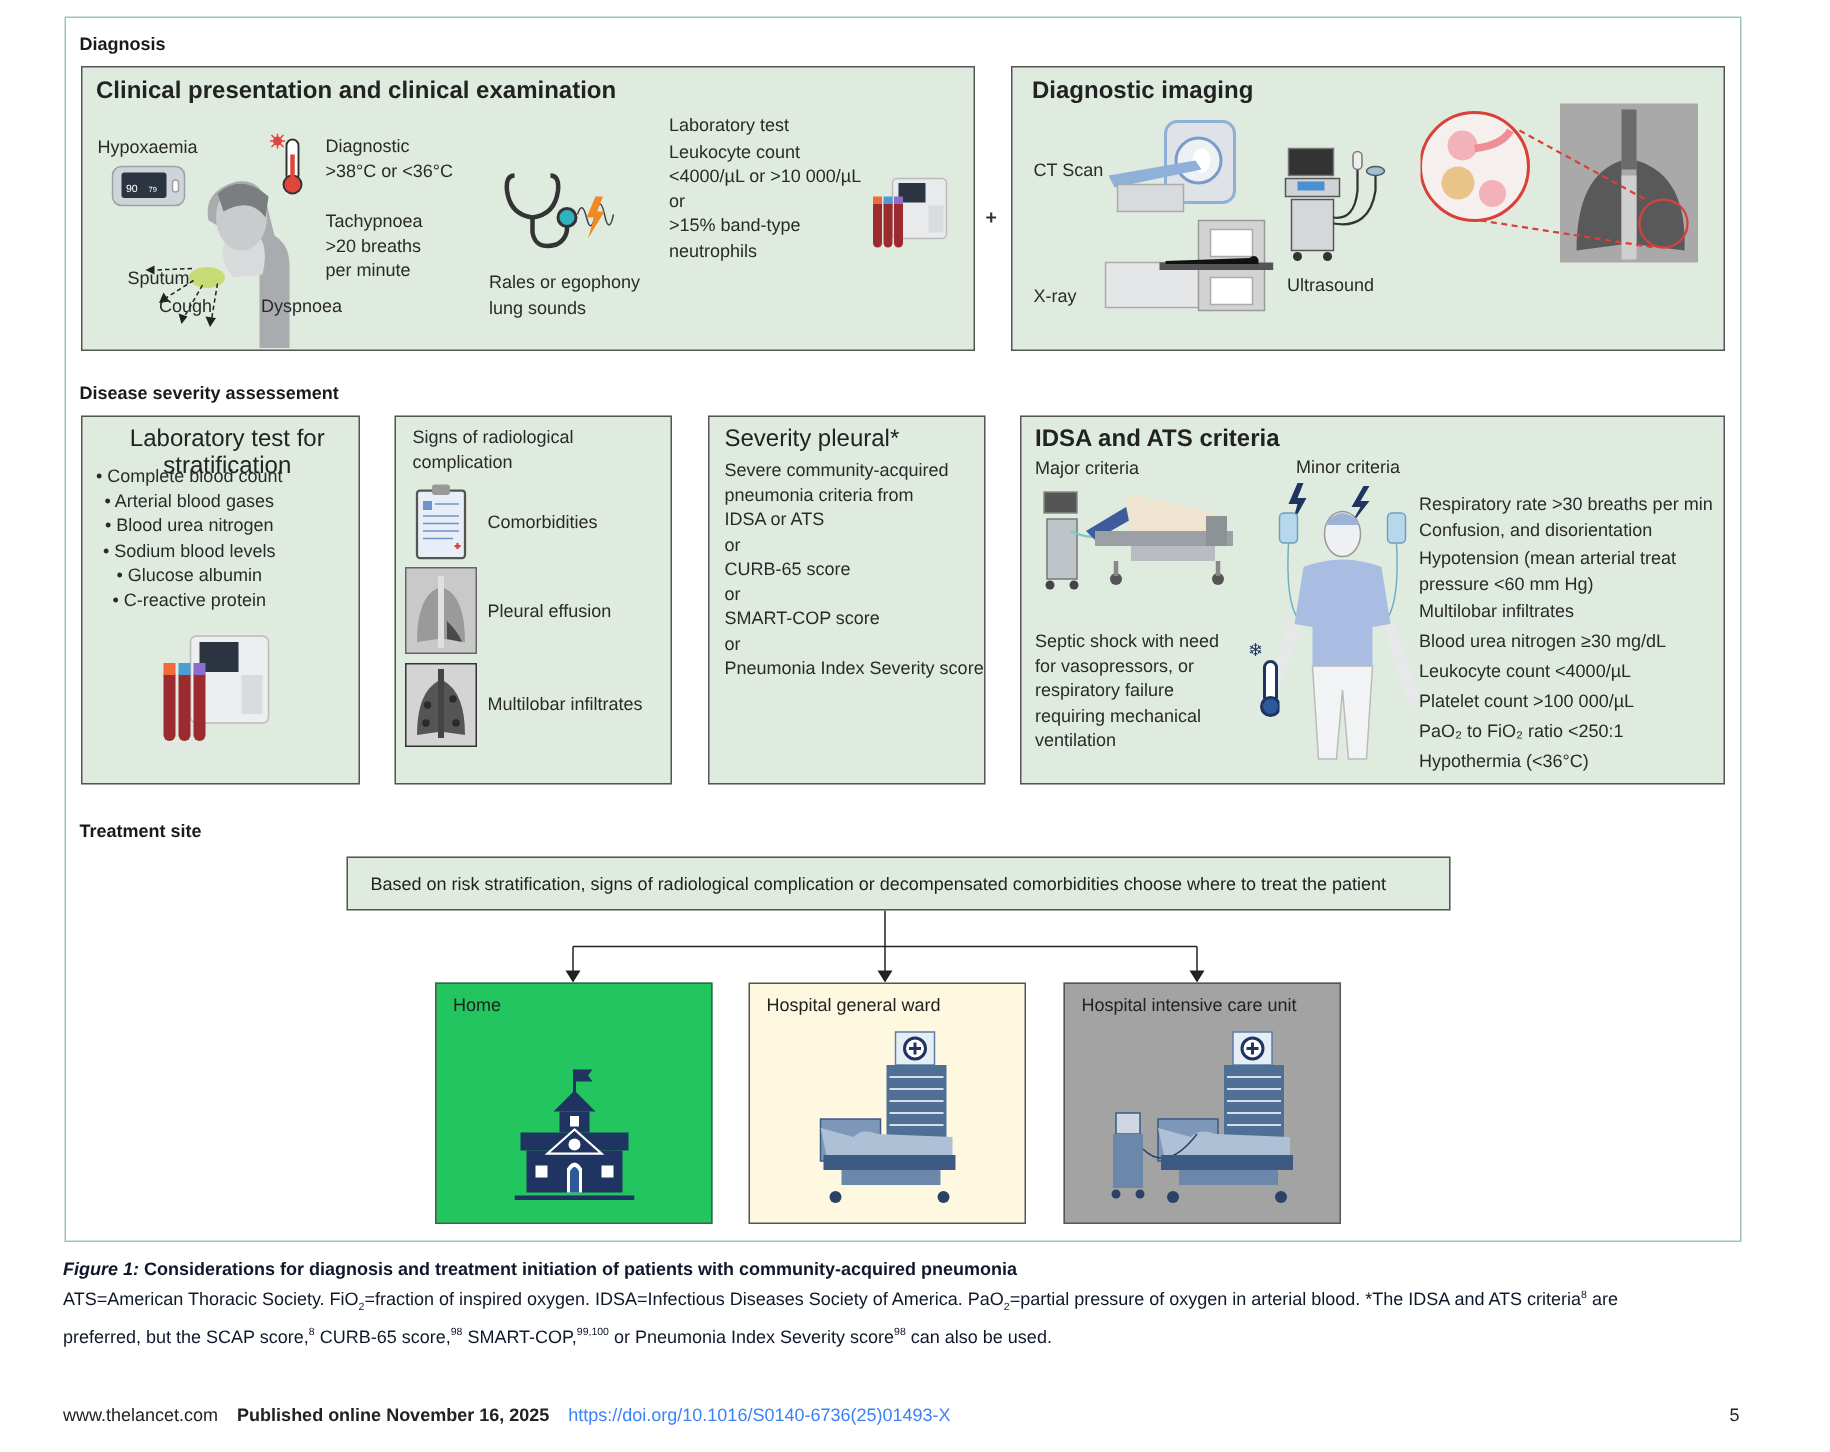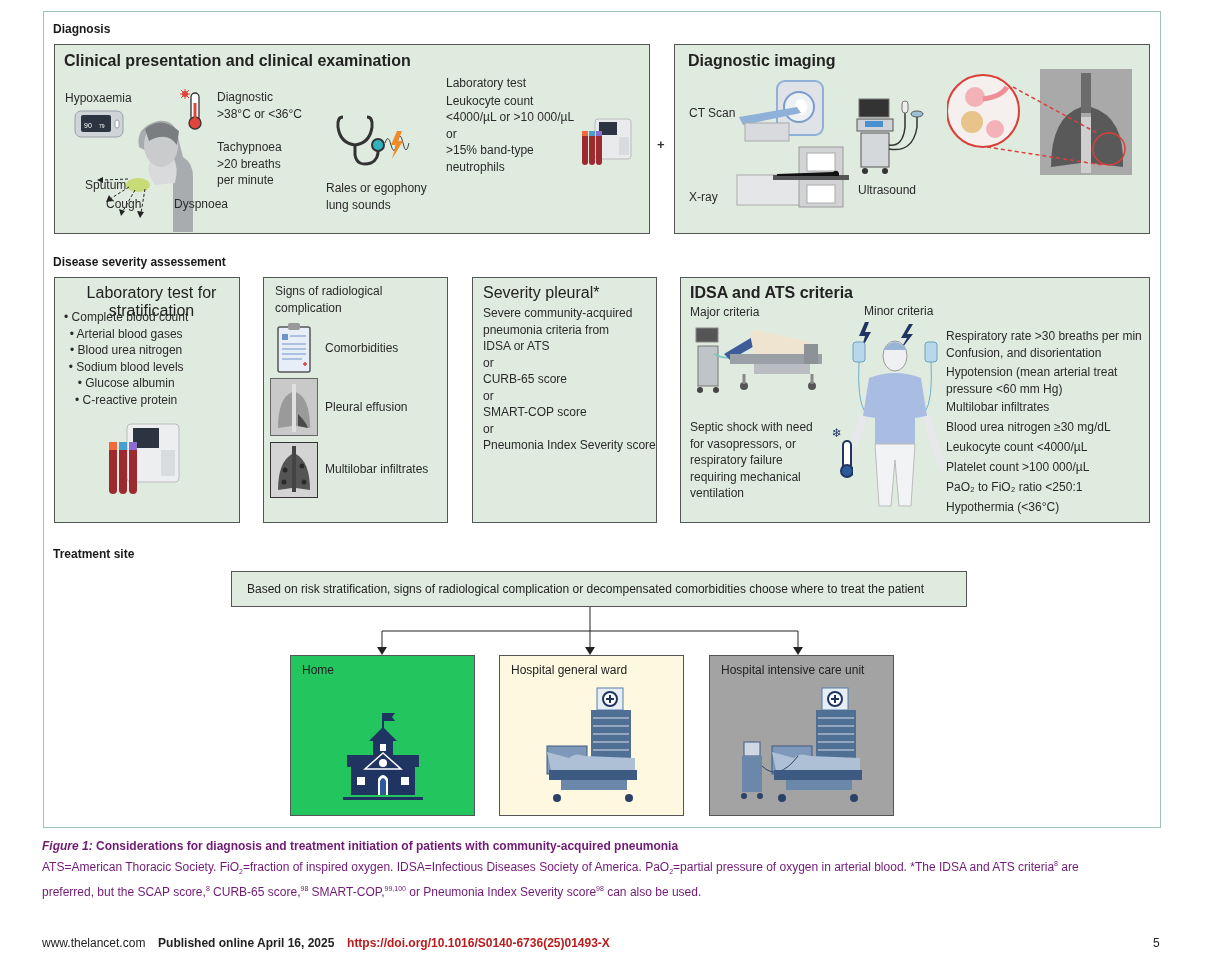--- a/index.html
+++ b/index.html
@@ -12,21 +12,21 @@
   .box-title.bold { font-weight: bold; }
   .txt { position: absolute; font-size: 12px; line-height: 16.5px; color: #2a2a2a; white-space: nowrap; }
   .plus { position: absolute; left: 657px; top: 137px; font-size: 13px; font-weight: bold; color: #333; }
   ul.bullets { list-style: none; }
   ul.bullets li::before { content: "\2022  "; }
   .lines-list div { height: 16.5px; }
   .decision { position: absolute; left: 231px; top: 571px; width: 736px; height: 36px; background: #e0ebe0; border: 1px solid #555; font-size: 12px; padding: 10px 16px 0 15px; color: #222; white-space: nowrap; }
   .site-box { position: absolute; top: 655px; width: 185px; height: 161px; border: 1px solid #555; }
   .site-box .site-label { position: absolute; left: 11px; top: 7px; font-size: 12px; color: #222; }
   .site-box svg { position: absolute; }
-  .caption { position: absolute; left: 42px; top: 838px; width: 1130px; font-size: 12px; line-height: 17px; color: #701a75; }
+  .caption { position: absolute; left: 42px; top: 838px; width: 1130px; font-size: 12px; line-height: 17px; color: #0f172a; }
   .caption .fig-title { font-weight: bold; }
   .caption .fig-label { font-style: italic; font-weight: bold; }
   sup, sub { font-size: 7px; }
   .footer { position: absolute; top: 936px; font-size: 12px; color: #222; }
   .icon { position: absolute; }
 </style>
 </head>
 <body>
 
 <div class="frame"></div>
@@ -403,17 +403,17 @@
     <span>ATS=American Thoracic Society. FiO</span><sub>2</sub><span>=fraction of inspired oxygen. IDSA=Infectious Diseases Society of America. PaO</span><sub>2</sub><span>=partial pressure of oxygen in arterial blood. *The IDSA and ATS criteria</span><sup>8</sup><span> are</span>
   </div>
   <div>
     <span>preferred, but the SCAP score,</span><sup>8</sup><span> CURB-65 score,</span><sup>98</sup><span> SMART-COP,</span><sup>99,100</sup><span> or Pneumonia Index Severity score</span><sup>98</sup><span> can also be used.</span>
   </div>
 </div>
 
 <div class="footer" style="left:42px;">
   <a style="color:#222; text-decoration:none;">www.thelancet.com</a>
   <span style="display:inline-block; width:6px;"></span>
-  <b>Published online April 16, 2025</b>
+  <b>Published online November 16, 2025</b>
   <span style="display:inline-block; width:6px;"></span>
-  <a style="color:#b91c1c; text-decoration:none; font-weight:bold;">https://doi.org/10.1016/S0140-6736(25)01493-X</a>
+  <a style="color:#3b82f6; text-decoration:none; font-weight:normal;">https://doi.org/10.1016/S0140-6736(25)01493-X</a>
 </div>
 <div class="footer" style="left:1153px;">5</div>
 
 </body></html>

